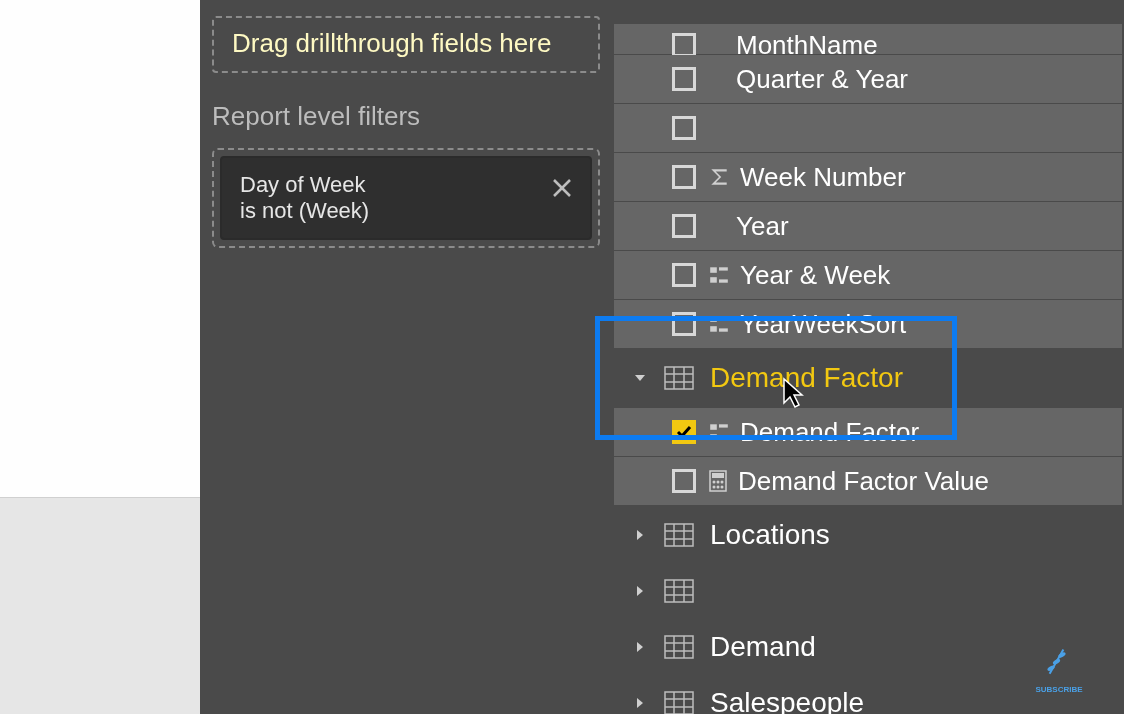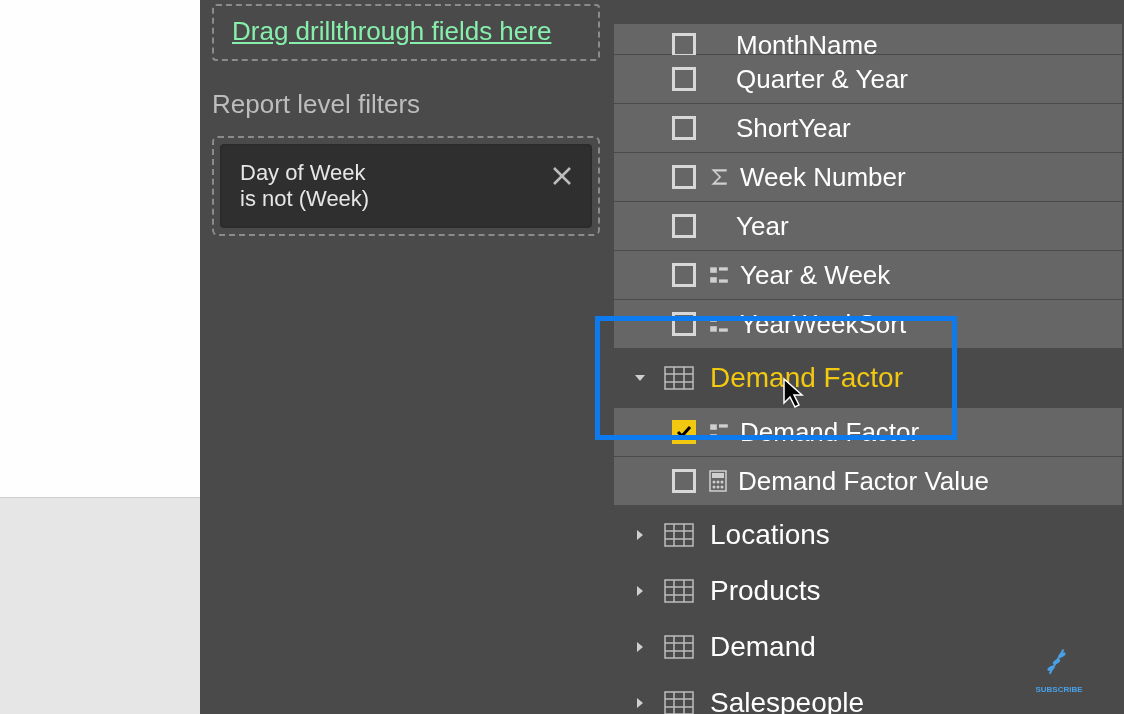--- a/index.html
+++ b/index.html
@@ -31,27 +31,26 @@
     .filters-pane {
       position: absolute;
       left: 200px;
       top: 0;
       width: 412px;
       height: 714px;
       background: #4a4a4a;
       padding: 0 12px;
     }
     .drillthrough {
-      margin-top: 4px;
+      margin-top: 16px;
       border: 2px dashed #8b8b8b;
       border-radius: 4px;
       padding: 10px 18px 12px 18px;
-      color: #86efac;
+      color: #fef9c3;
       font-size: 26px;
-      text-decoration: underline;
     }
     .report-filters-label {
       color: #bdbdbd;
       font-size: 26px;
       margin-top: 28px;
       margin-left: 0;
     }
     .filter-card-wrap {
       margin-top: 16px;
       border: 2px dashed #8b8b8b;
@@ -199,21 +198,20 @@
     <span>MonthName</span>
   </div>
   <div class="field-row">
     <div class="checkbox"></div>
     <span style="width:28px"></span>
     <span>Quarter &amp; Year</span>
   </div>
   <div class="field-row">
     <div class="checkbox"></div>
     <span style="width:28px"></span>
-    <span>ShortYear</span>
   </div>
   <div class="field-row">
     <div class="checkbox"></div>
     <span class="sigma-icon">
       <svg width="22" height="22" viewBox="0 0 20 20">
           <path d="M3 3 H17 V5 H7 L12 10 L7 15 H17 V17 H3 L10 10 Z" fill="#d0d0d0"></path>
         </svg>
     </span>
     <span>Week Number</span>
   </div>
@@ -323,21 +321,20 @@
     </span>
     <span class="table-icon">
       <svg width="30" height="24" viewBox="0 0 30 24">
           <rect x="1" y="1" width="28" height="22" fill="none" stroke="#bdbdbd" stroke-width="1.5"></rect>
           <line x1="10" y1="1" x2="10" y2="23" stroke="#bdbdbd" stroke-width="1.5"></line>
           <line x1="20" y1="1" x2="20" y2="23" stroke="#bdbdbd" stroke-width="1.5"></line>
           <line x1="1" y1="8" x2="29" y2="8" stroke="#bdbdbd" stroke-width="1.5"></line>
           <line x1="1" y1="16" x2="29" y2="16" stroke="#bdbdbd" stroke-width="1.5"></line>
         </svg>
     </span>
-    <span>Products</span>
   </div>
   <div class="table-item">
     <span class="expander">
       <svg width="12" height="12" viewBox="0 0 12 12">
           <path d="M3 1 L9 6 L3 11 Z" fill="#cfcfcf"></path>
         </svg>
     </span>
     <span class="table-icon">
       <svg width="30" height="24" viewBox="0 0 30 24">
           <rect x="1" y="1" width="28" height="22" fill="none" stroke="#bdbdbd" stroke-width="1.5"></rect>

